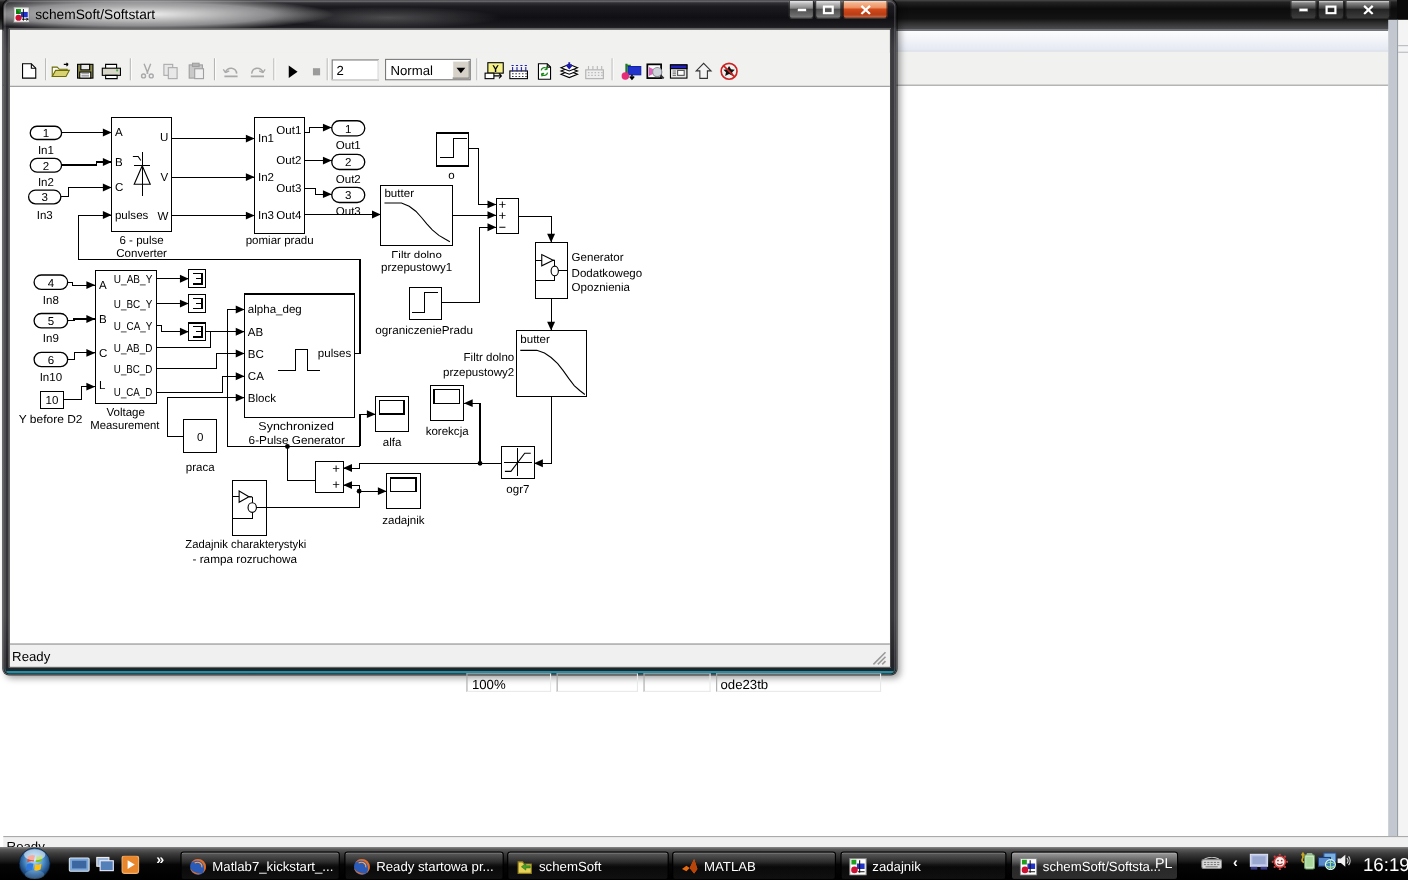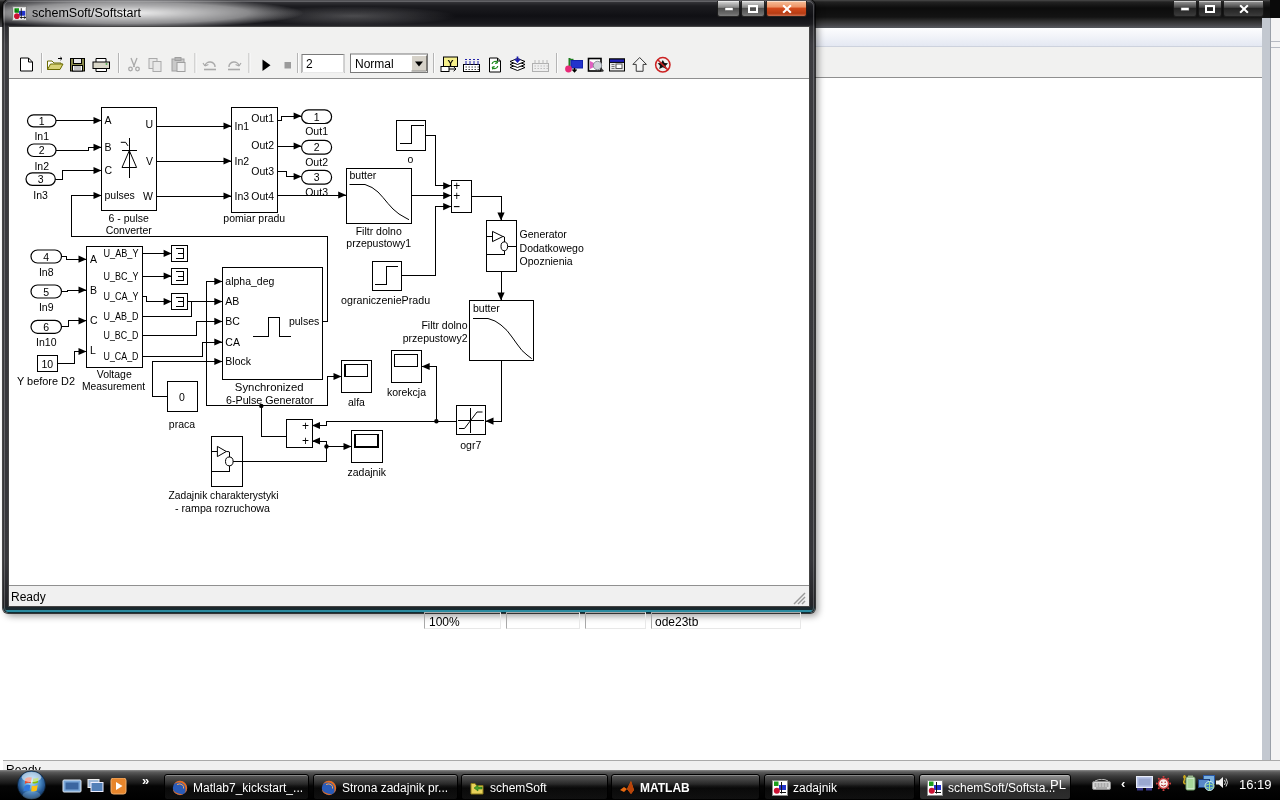--- a/index.html
+++ b/index.html
@@ -518,30 +518,30 @@
         </svg>
         <span class="tlabel">Matlab7_kickstart_...</span>
       </div>
 <div class="tbtn" style="left:313px;width:145px;">
         <svg class="ticon" viewBox="0 0 16 16">
           <circle cx="8" cy="8" r="7.2" fill="#2a5bb8"></circle>
           <path d="M8,0.8 a7.2,7.2 0 0 1 7.2,7.2 a7.2,7.2 0 0 1 -3,5.8 a8,8 0 0 0 1.2,-6.4 a7,7 0 0 0 -7,-4.8 a7.5,7.5 0 0 0 -4.6,2 a7.2,7.2 0 0 1 6.2,-3.8 z" fill="#e86c1a"></path>
           <path d="M0.9,9.2 a7.2,7.2 0 0 0 5,5.4 a7.2,7.2 0 0 0 6.3,-1 a8.5,8.5 0 0 1 -7,-0.6 a7.2,7.2 0 0 1 -4.3,-3.8 z" fill="#e86c1a"></path>
           <path d="M5,4.5 q3,-1.5 5.5,0.5 q1.5,1.5 1,3.5" fill="none" stroke="#f8a858" stroke-width="1"></path>
         </svg>
-        <span class="tlabel">Strona zadajnik pr...</span>
+        <span class="tlabel">Ready startowa pr...</span>
       </div>
 <div class="tbtn" style="left:461px;width:147px;">
         <svg class="ticon" viewBox="0 0 16 16">
           <path d="M2,14 V3.5 h4 l1.5,2 H14 V14 z" fill="#e8d25a" stroke="#8a7a1a"></path>
           <path d="M5,8 l4,-3 v2 h4 v2 h-4 v2 z" fill="#4a9e2a" stroke="#1a6a10" stroke-width="0.5"></path>
         </svg>
         <span class="tlabel">schemSoft</span>
       </div>
-<div class="tbtn" style="left:611px;width:149px;font-weight:bold;">
+<div class="tbtn" style="left:611px;width:149px;">
         <svg class="ticon" viewBox="0 0 16 16">
           <path d="M1,10 l4,-3 3,2 4,-8 3,9 -3,4 -4,-5 -3,3 z" fill="#e86a10"></path>
           <path d="M8,9 l4,-8 3,9 -3,4 z" fill="#b8440a"></path>
         </svg>
         <span class="tlabel">MATLAB</span>
       </div>
 <div class="tbtn" style="left:764px;width:151px;">
         <svg class="ticon" viewBox="0 0 16 16">
           <rect x="0.5" y="0.5" width="15" height="15" fill="#fff" stroke="#888"></rect>
           <path d="M2,1.5 l4.5,0 0,4.5 -4.5,0 z" fill="#1d9e1d"></path>
@@ -599,15 +599,15 @@
 <svg class="tray" style="left:1198px;top:5px;" width="17" height="16" viewBox="0 0 17 16">
 <rect x="5.5" y="0.5" width="11" height="8" fill="#7ab0e0" stroke="#2858a8"></rect>
 <rect x="0.5" y="4.5" width="11" height="8" fill="#5888c8" stroke="#1a3c78"></rect>
 <circle cx="11.5" cy="11" r="4.5" fill="#3878c8" stroke="#dfe"></circle>
 <path d="M7.5,10.3 q4,-2.8 8,0 M7.6,12 q3.9,2.6 7.8,0 M11.5,6.6 v8.8" stroke="#9fdf8f" fill="none" stroke-width="1"></path>
 </svg>
 <svg class="tray" style="left:1215px;top:6px;" width="13" height="13" viewBox="0 0 13 13">
 <path d="M1,4.5 h3 l4,-3.5 v11 l-4,-3.5 h-3 z" fill="#f0f0f0"></path>
 <path d="M9.5,4 q2,2.5 0,5 M11,2.5 q3,4 0,8" stroke="#ddd" fill="none" stroke-width="1"></path>
 </svg>
-<div class="tray" style="left:1239px;top:7px;font-size:13px;">16:19</div>
+<div class="tray" style="left:1239px;top:7px;font-size:17px;">16:19</div>
     </div>
 </div>
 
 </body></html>

